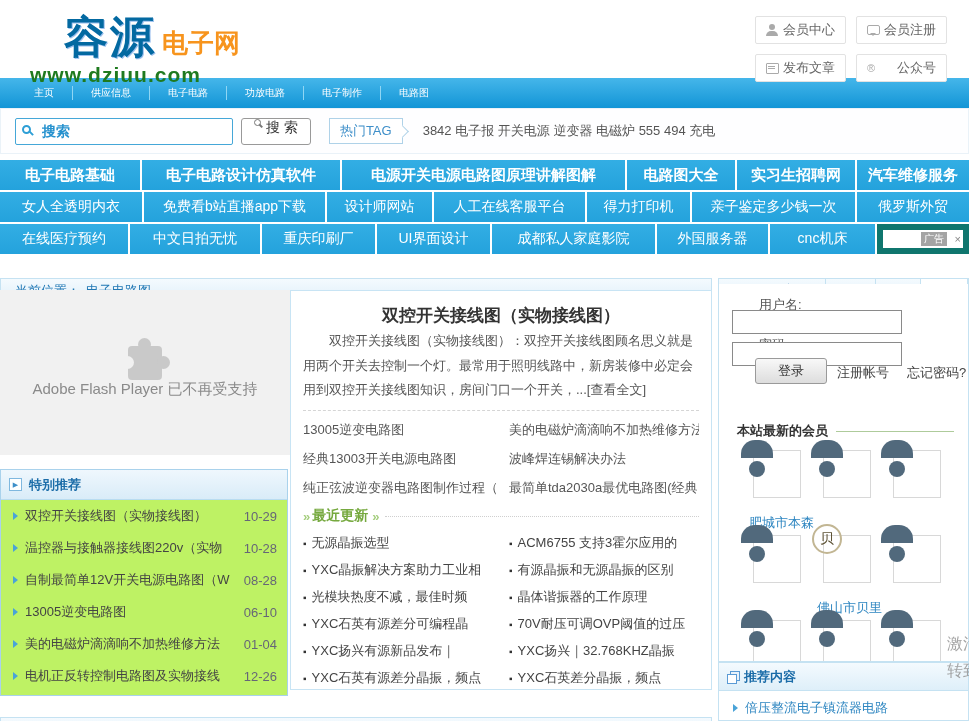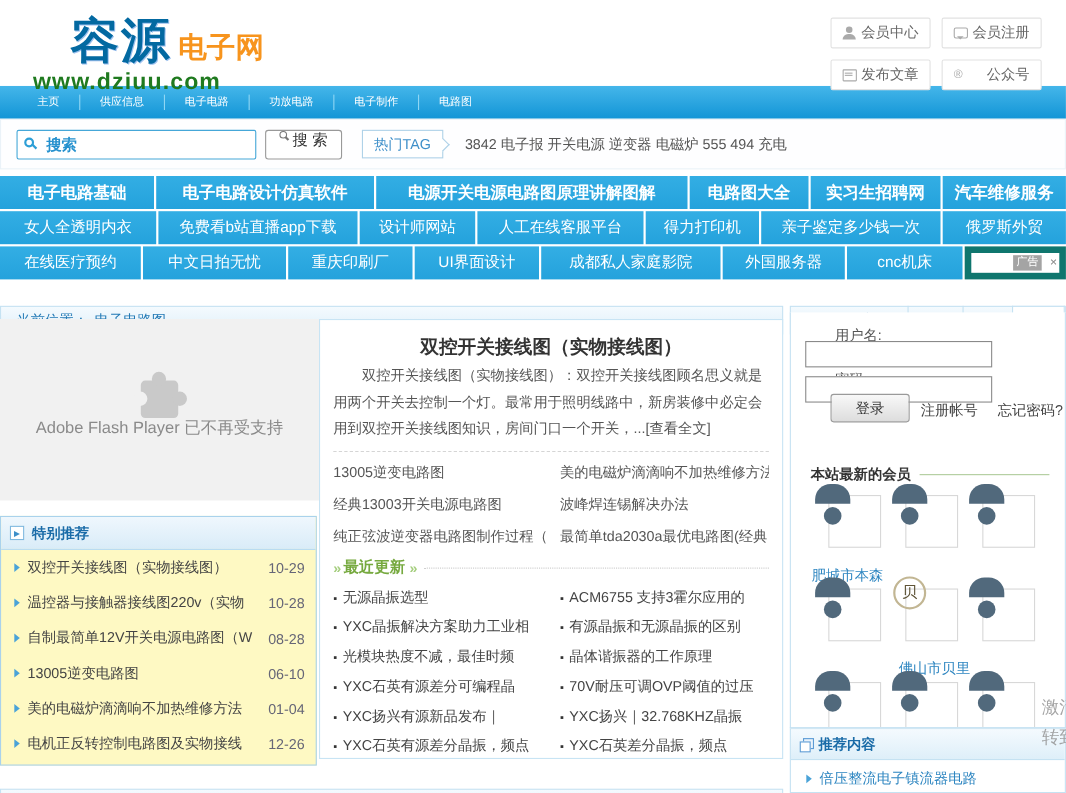--- a/index.html
+++ b/index.html
@@ -99,21 +99,21 @@
 
   
   .flash-box { position:absolute; left:0; top:290px; width:290px; height:165px; background:#F1F1F1;
                display:flex; flex-direction:column; align-items:center; justify-content:center; }
   .flash-msg { font-size:15px; color:#8A8A8A; }
   .puzzle { position:relative; width:34px; height:34px; background:#C9C9C9; border-radius:4px; }
   .puzzle::before { content:''; position:absolute; top:-8px; left:10px; width:13px; height:13px; border-radius:50%; background:#C9C9C9; }
   .puzzle::after { content:''; position:absolute; right:-8px; top:10px; width:13px; height:13px; border-radius:50%; background:#C9C9C9; }
   .puzzle-notch { position:absolute; left:-7px; top:10px; width:13px; height:13px; border-radius:50%; background:#F1F1F1; }
 
-  .special-box { position:absolute; left:0; top:469px; width:288px; height:227px; border:1px solid #A9D2EC; background:#fef9c3; overflow:hidden; }
+  .special-box { position:absolute; left:0; top:469px; width:288px; height:227px; border:1px solid #A9D2EC; background:#bef264; overflow:hidden; }
   .special-head { height:30px; background:linear-gradient(#EFF7FD,#D9ECF8); border-bottom:1px solid #B9DCF0; display:flex; align-items:center; }
   .ic-playbox { width:13px; height:13px; border:1px solid #7FB8DF; background:#fff; margin:0 7px 0 8px;
                 display:flex; align-items:center; justify-content:center; font-size:7px; color:#3E8FC9; }
   .s-item { display:flex; align-items:center; height:32px; padding:0 10px 0 12px; font-size:13px; color:#444; }
   .tri { width:0; height:0; border-left:5px solid #4AA3D8; border-top:4px solid transparent; border-bottom:4px solid transparent; margin-right:7px; flex:0 0 auto; }
   .s-text { flex:1; overflow:hidden; white-space:nowrap; cursor:pointer; }
   .s-date { color:#667; font-size:13px; margin-left:6px; }
 
   
   .center-box { position:absolute; left:290px; top:290px; width:422px; height:400px; border:1px solid #C8E4F4; background:#fff; padding:0 12px; overflow:hidden; }
@@ -258,21 +258,21 @@
     </div>
 
     <div class="members-title-row">
       <span class="members-title">本站最新的会员</span>
       <span class="members-line"></span>
     </div>
 
     <span class="avatar" style="left:34px; top:166px;"><span class="avatar-in"></span></span>
     <span class="avatar" style="left:104px; top:166px;"><span class="avatar-in"></span></span>
     <span class="avatar" style="left:174px; top:166px;"><span class="avatar-in"></span></span>
-    <span class="member-name" style="left:19px; top:230px;">肥城市本森</span>
+    <span class="member-name" style="left:30px; top:230px;">肥城市本森</span>
 
     <span class="avatar" style="left:34px; top:251px;"><span class="avatar-in"></span></span>
     <span class="avatar avatar-logo" style="left:104px; top:251px;">
       <span class="avatar-in">
         <span class="logo-ring">贝</span>
       </span>
     </span>
     <span class="avatar" style="left:174px; top:251px;"><span class="avatar-in"></span></span>
     <span class="member-name" style="left:98px; top:315px;">佛山市贝里</span>
 

